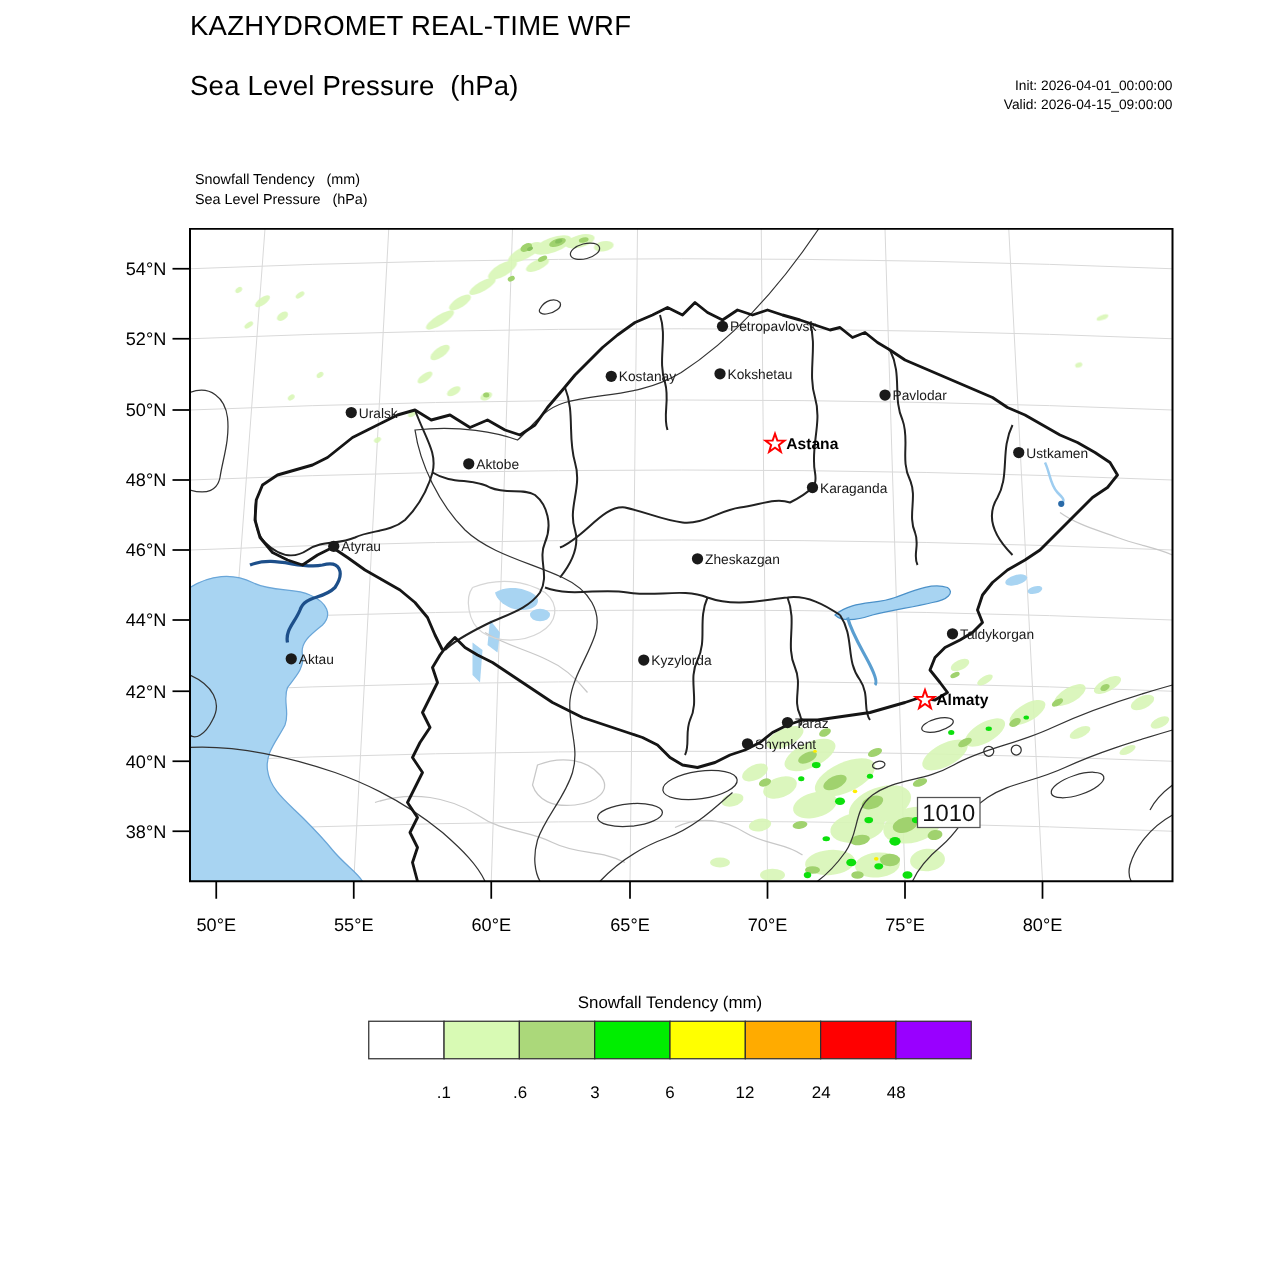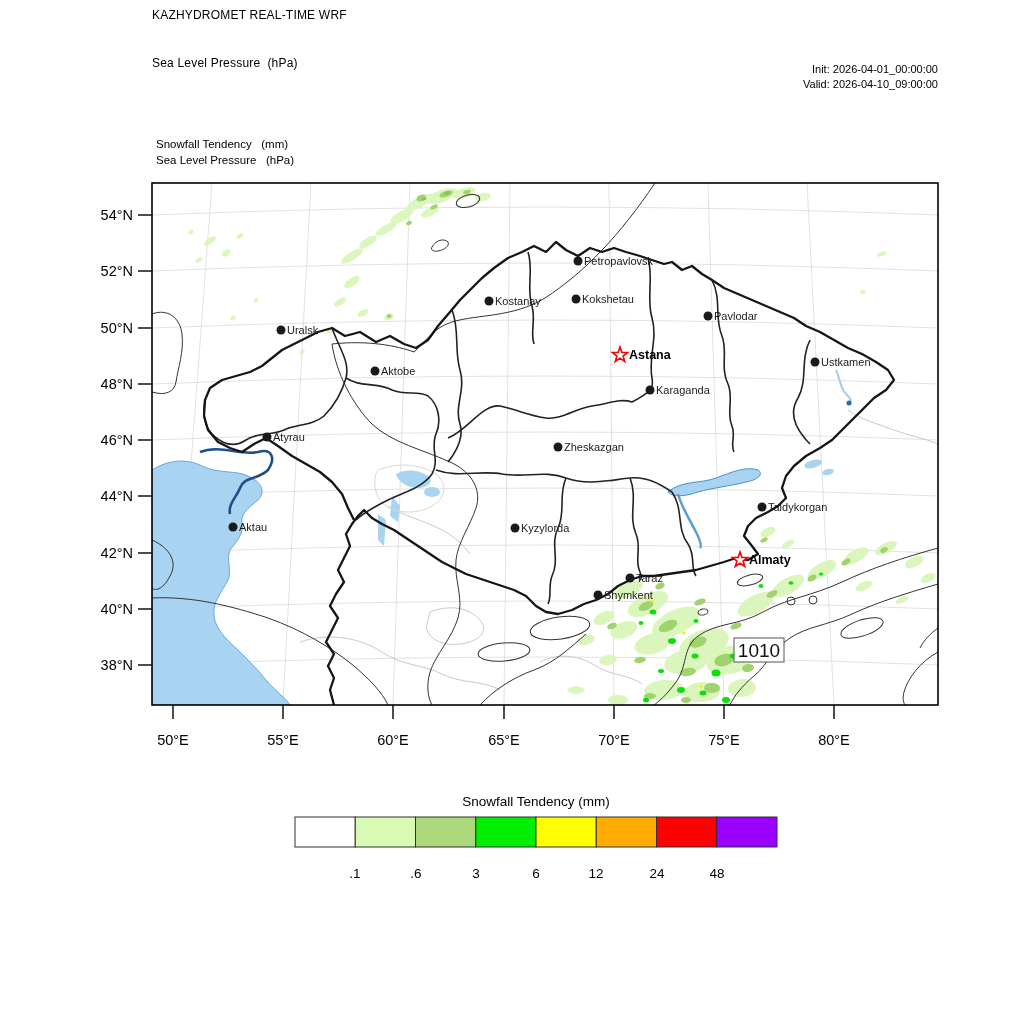--- a/index.html
+++ b/index.html
@@ -1,30 +1,30 @@
 <!DOCTYPE html>
 <html><head>
 <meta charset="utf-8">
 <style>
   html,body{margin:0;padding:0;background:#ffffff;width:1024px;height:1024px;overflow:hidden;
     font-family:"Liberation Sans","DejaVu Sans",sans-serif;color:#000;}
   #page{position:relative;width:1024px;height:1024px;background:#fff;}
   .abs{position:absolute;white-space:pre;}
-  .title-line{font-size:12px;letter-spacing:0.2px;}
+  .title-line{font-size:22px;letter-spacing:0.2px;}
   .meta-line{font-size:11px;line-height:15px;text-align:right;margin-left:46px;}
   .key-line{font-size:11.5px;line-height:16px;}
   svg text{font-family:"Liberation Sans","DejaVu Sans",sans-serif;}
 </style>
 </head>
 <body>
 <div id="page">
 
 <div class="abs title-line" style="left:152px;top:8px">KAZHYDROMET REAL-TIME WRF</div>
 <div class="abs title-line" style="left:152px;top:56px">Sea Level Pressure  (hPa)</div>
-<div class="abs meta-line" style="right:86px;top:62px"><span class="abs" style="position:static;display:block">Init: 2026-04-01_00:00:00</span><span class="abs" style="position:static;display:block">Valid: 2026-04-10_09:00:00</span></div>
+<div class="abs meta-line" style="right:86px;top:62px"><span class="abs" style="position:static;display:block">Init: 2026-04-01_00:00:00</span><span class="abs" style="position:static;display:block">Valid: 2026-04-15_09:00:00</span></div>
 
 <div class="abs key-line" style="left:156px;top:136px">Snowfall Tendency   (mm)</div>
 <div class="abs key-line" style="left:156px;top:152px">Sea Level Pressure   (hPa)</div>
 
 <svg width="1024" height="1024" viewBox="0 0 1024 1024" style="position:absolute;left:0;top:0">
   <defs>
     <clipPath id="mapclip">
           <rect x="152" y="183" width="786" height="522"></rect>
         </clipPath>
   </defs>

